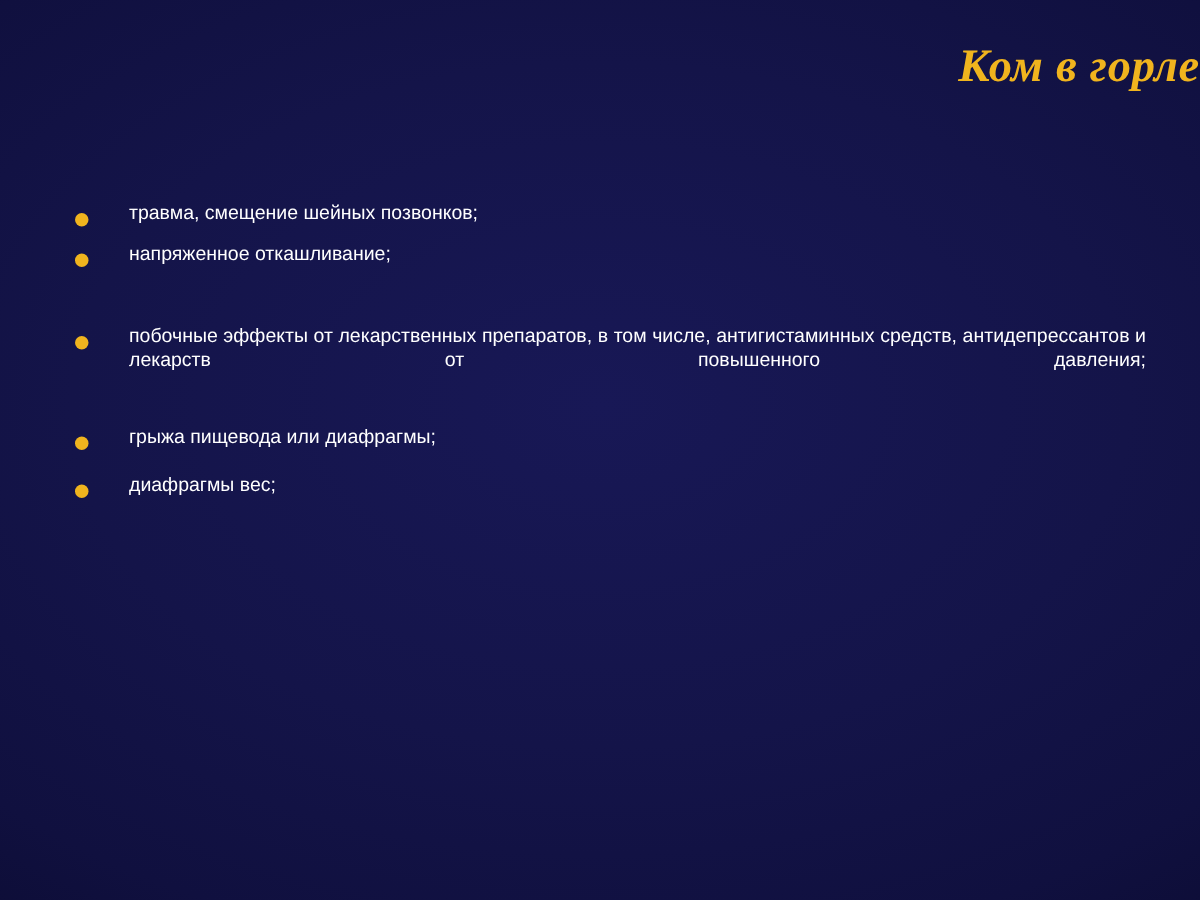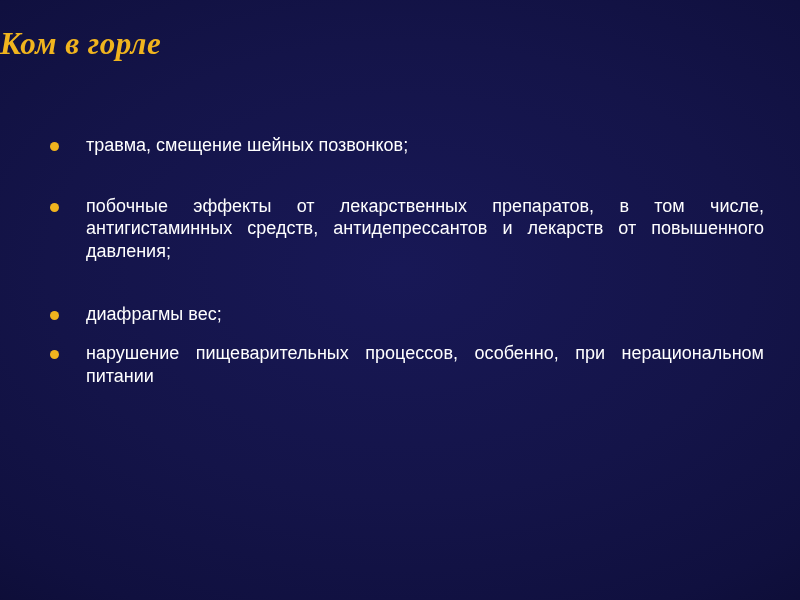--- a/index.html
+++ b/index.html
@@ -28,21 +28,21 @@
         #10103f 65%,
         #0a0a2e 88%,
         #070721 100%);
   }
 
   .title {
     position: absolute;
     top: 26px;
     left: 0;
     width: 800px;
-    text-align: left;
+    text-align: right;
     color: #f0b41e;
     font-size: 31px;
     font-weight: bold;
     font-style: italic;
     letter-spacing: 0.5px;
     font-family: "Liberation Serif", serif;
   }
 
   .content {
     position: absolute;
@@ -55,21 +55,21 @@
     list-style: none;
     margin: 0;
     padding: 0;
   }
 
   li.bullet {
     position: relative;
     padding-left: 48px;
     margin-bottom: 11px;
     color: #ffffff;
-    font-size: 18px;
+    font-size: 13px;
     line-height: 1.26;
     text-align: justify;
     text-justify: inter-word;
   }
 
   li.bullet:last-child {
     margin-bottom: 0;
   }
 
   li.bullet .dot {
@@ -107,34 +107,38 @@
   <div class="title">Ком в горле</div>
 
   <div class="content">
     <ul class="bullets">
 
       <li class="bullet">
         <span class="dot"></span>
         <span class="txt">травма, смещение шейных позвонков;</span>
       </li>
 
+      <li class="bullet spaced-1">
+        <span class="dot"></span>
+        <span class="txt">напряженное откашливание;</span>
+      </li>
 
       <li class="bullet justified spaced-2">
         <span class="dot"></span>
         <span class="txt">побочные эффекты от лекарственных препаратов, в том числе, антигистаминных средств, антидепрессантов и лекарств от повышенного давления;</span>
       </li>
 
 
+      <li class="bullet spaced-1">
+        <span class="dot"></span>
+        <span class="txt">грыжа пищевода или диафрагмы;</span>
+      </li>
 
       <li class="bullet spaced-1">
         <span class="dot"></span>
         <span class="txt">диафрагмы вес;</span>
       </li>
 
-      <li class="bullet justified">
-        <span class="dot"></span>
-        <span class="txt">нарушение пищеварительных процессов, особенно, при нерациональном питании</span>
-      </li>
 
     </ul>
   </div>
 
 </div>
 
 </body></html>

